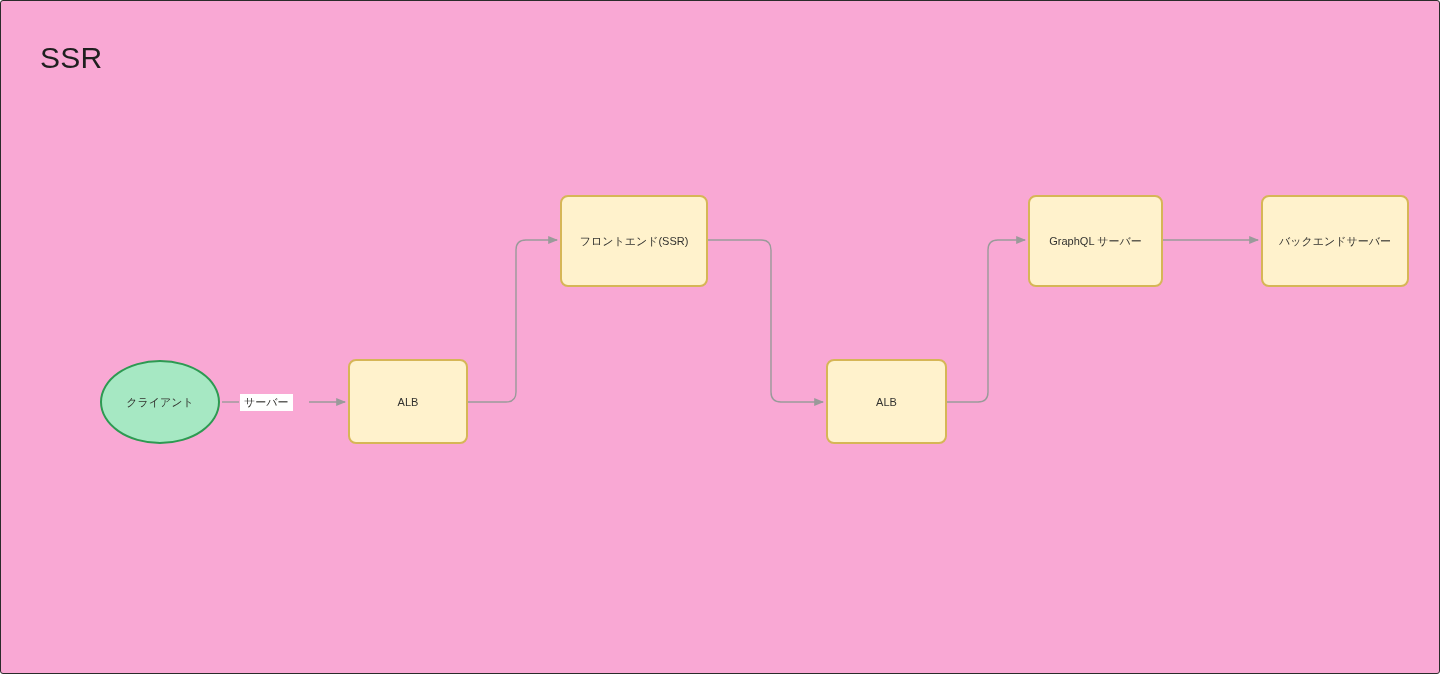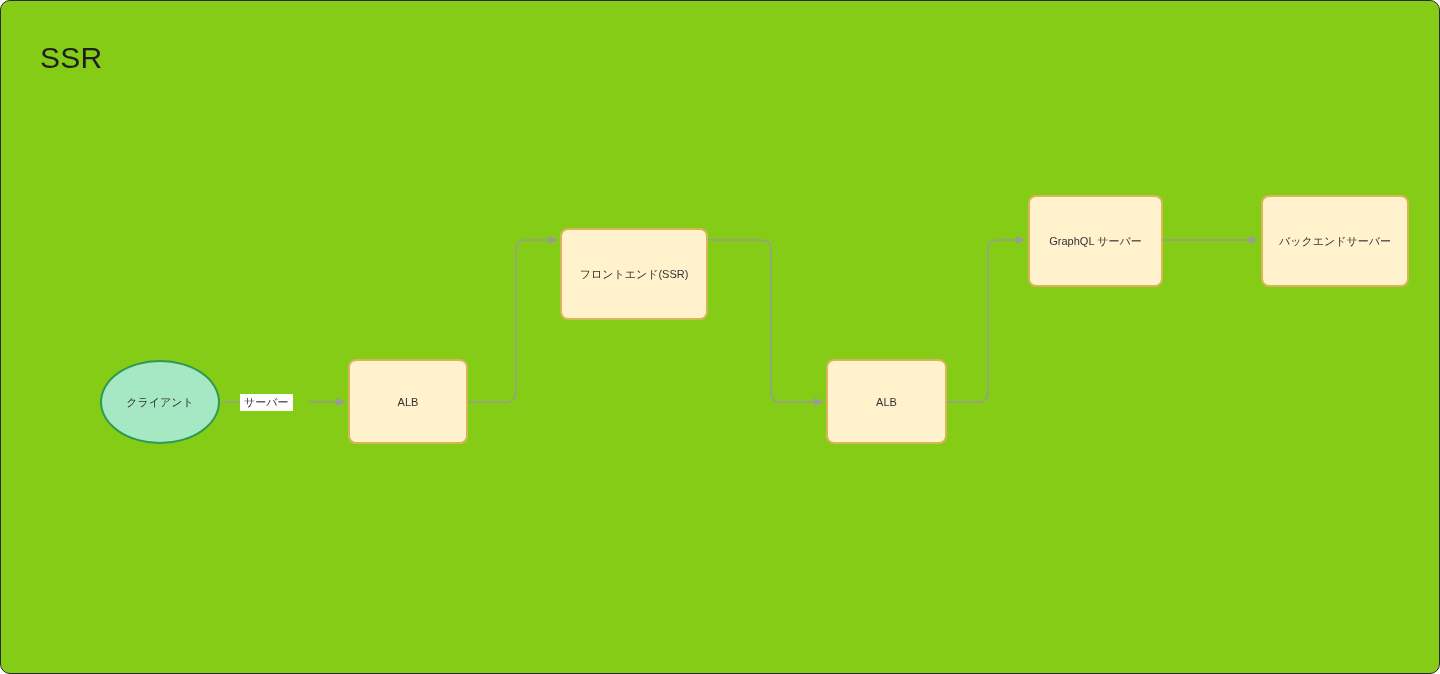--- a/index.html
+++ b/index.html
@@ -7,23 +7,23 @@
     padding: 0;
     background: #ffffff;
   }
   body {
     font-family: "Liberation Sans", "DejaVu Sans", sans-serif;
   }
   #canvas {
     position: relative;
     width: 1440px;
     height: 674px;
-    background: #84cc16;
+    background: #f9a8d4;
     border: 1px solid #2b2b2b;
-    border-radius: 10px;
+    border-radius: 3px;
     box-sizing: border-box;
     overflow: hidden;
   }
   #diagram-title {
     position: absolute;
     left: 39px;
     top: 42px;
     font-size: 30px;
     font-weight: 400;
     color: #1f1f1f;
@@ -102,21 +102,21 @@
   </svg>
 
   <div class="node node-ellipse" style="left:99px; top:359px; width:120px; height:84px;">
     <span class="node-label">クライアント</span>
   </div>
 
   <div class="node node-box" style="left:347px; top:358px; width:120px; height:85px;">
     <span class="node-label">ALB</span>
   </div>
 
-  <div class="node node-box" style="left:559px; top:194px; width:148px; height:92px;margin-top:33px;">
+  <div class="node node-box" style="left:559px; top:194px; width:148px; height:92px;">
     <span class="node-label">フロントエンド(SSR)</span>
   </div>
 
   <div class="node node-box" style="left:825px; top:358px; width:121px; height:85px;">
     <span class="node-label">ALB</span>
   </div>
 
   <div class="node node-box" style="left:1260px; top:194px; width:148px; height:92px;">
     <span class="node-label">バックエンドサーバー</span>
   </div>

